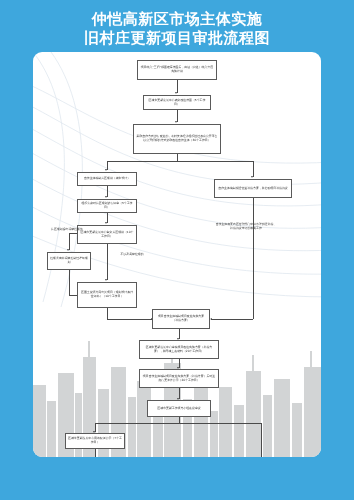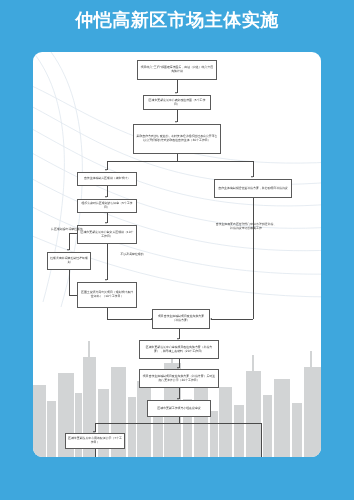--- a/index.html
+++ b/index.html
@@ -6,21 +6,21 @@
   body{
     width:354px;height:500px;
     background:#3ea7dd;
     font-family:"DejaVu Sans","Liberation Sans",sans-serif;
     overflow:hidden;position:relative;
   }
   
   #poster-title{
     position:absolute;top:10px;left:0;width:354px;
     text-align:center;color:#ffffff;
-    font-weight:bold;font-size:18px;line-height:19px;
+    font-weight:bold;font-size:15px;line-height:19px;
     letter-spacing:.5px;
   }
   #poster-title div{white-space:nowrap;}
   
   #chart-card{
     position:absolute;left:33px;top:52px;
     width:288px;height:405px;
     background:#ffffff;border-radius:9px;
     overflow:hidden;
   }
@@ -71,20 +71,21 @@
     border-top:1.8px solid transparent;
     border-bottom:1.8px solid transparent;
     border-left:none;
   }
 </style>
 </head>
 <body>
 
 <div id="poster-title">
   <div>仲恺高新区市场主体实施</div>
+  <div>旧村庄更新项目审批流程图</div>
 </div>
 
 <div id="chart-card">
 
   <svg class="swoosh" viewBox="0 0 288 260" preserveAspectRatio="none">
     <g fill="none" stroke="#dfe7ef" stroke-width="0.8">
       <path d="M-10,30 C60,60 120,120 300,110"></path>
       <path d="M-10,50 C60,85 130,145 300,130"></path>
       <path d="M-10,72 C60,110 140,165 300,152"></path>
       <path d="M-10,96 C60,135 150,185 300,175"></path>

